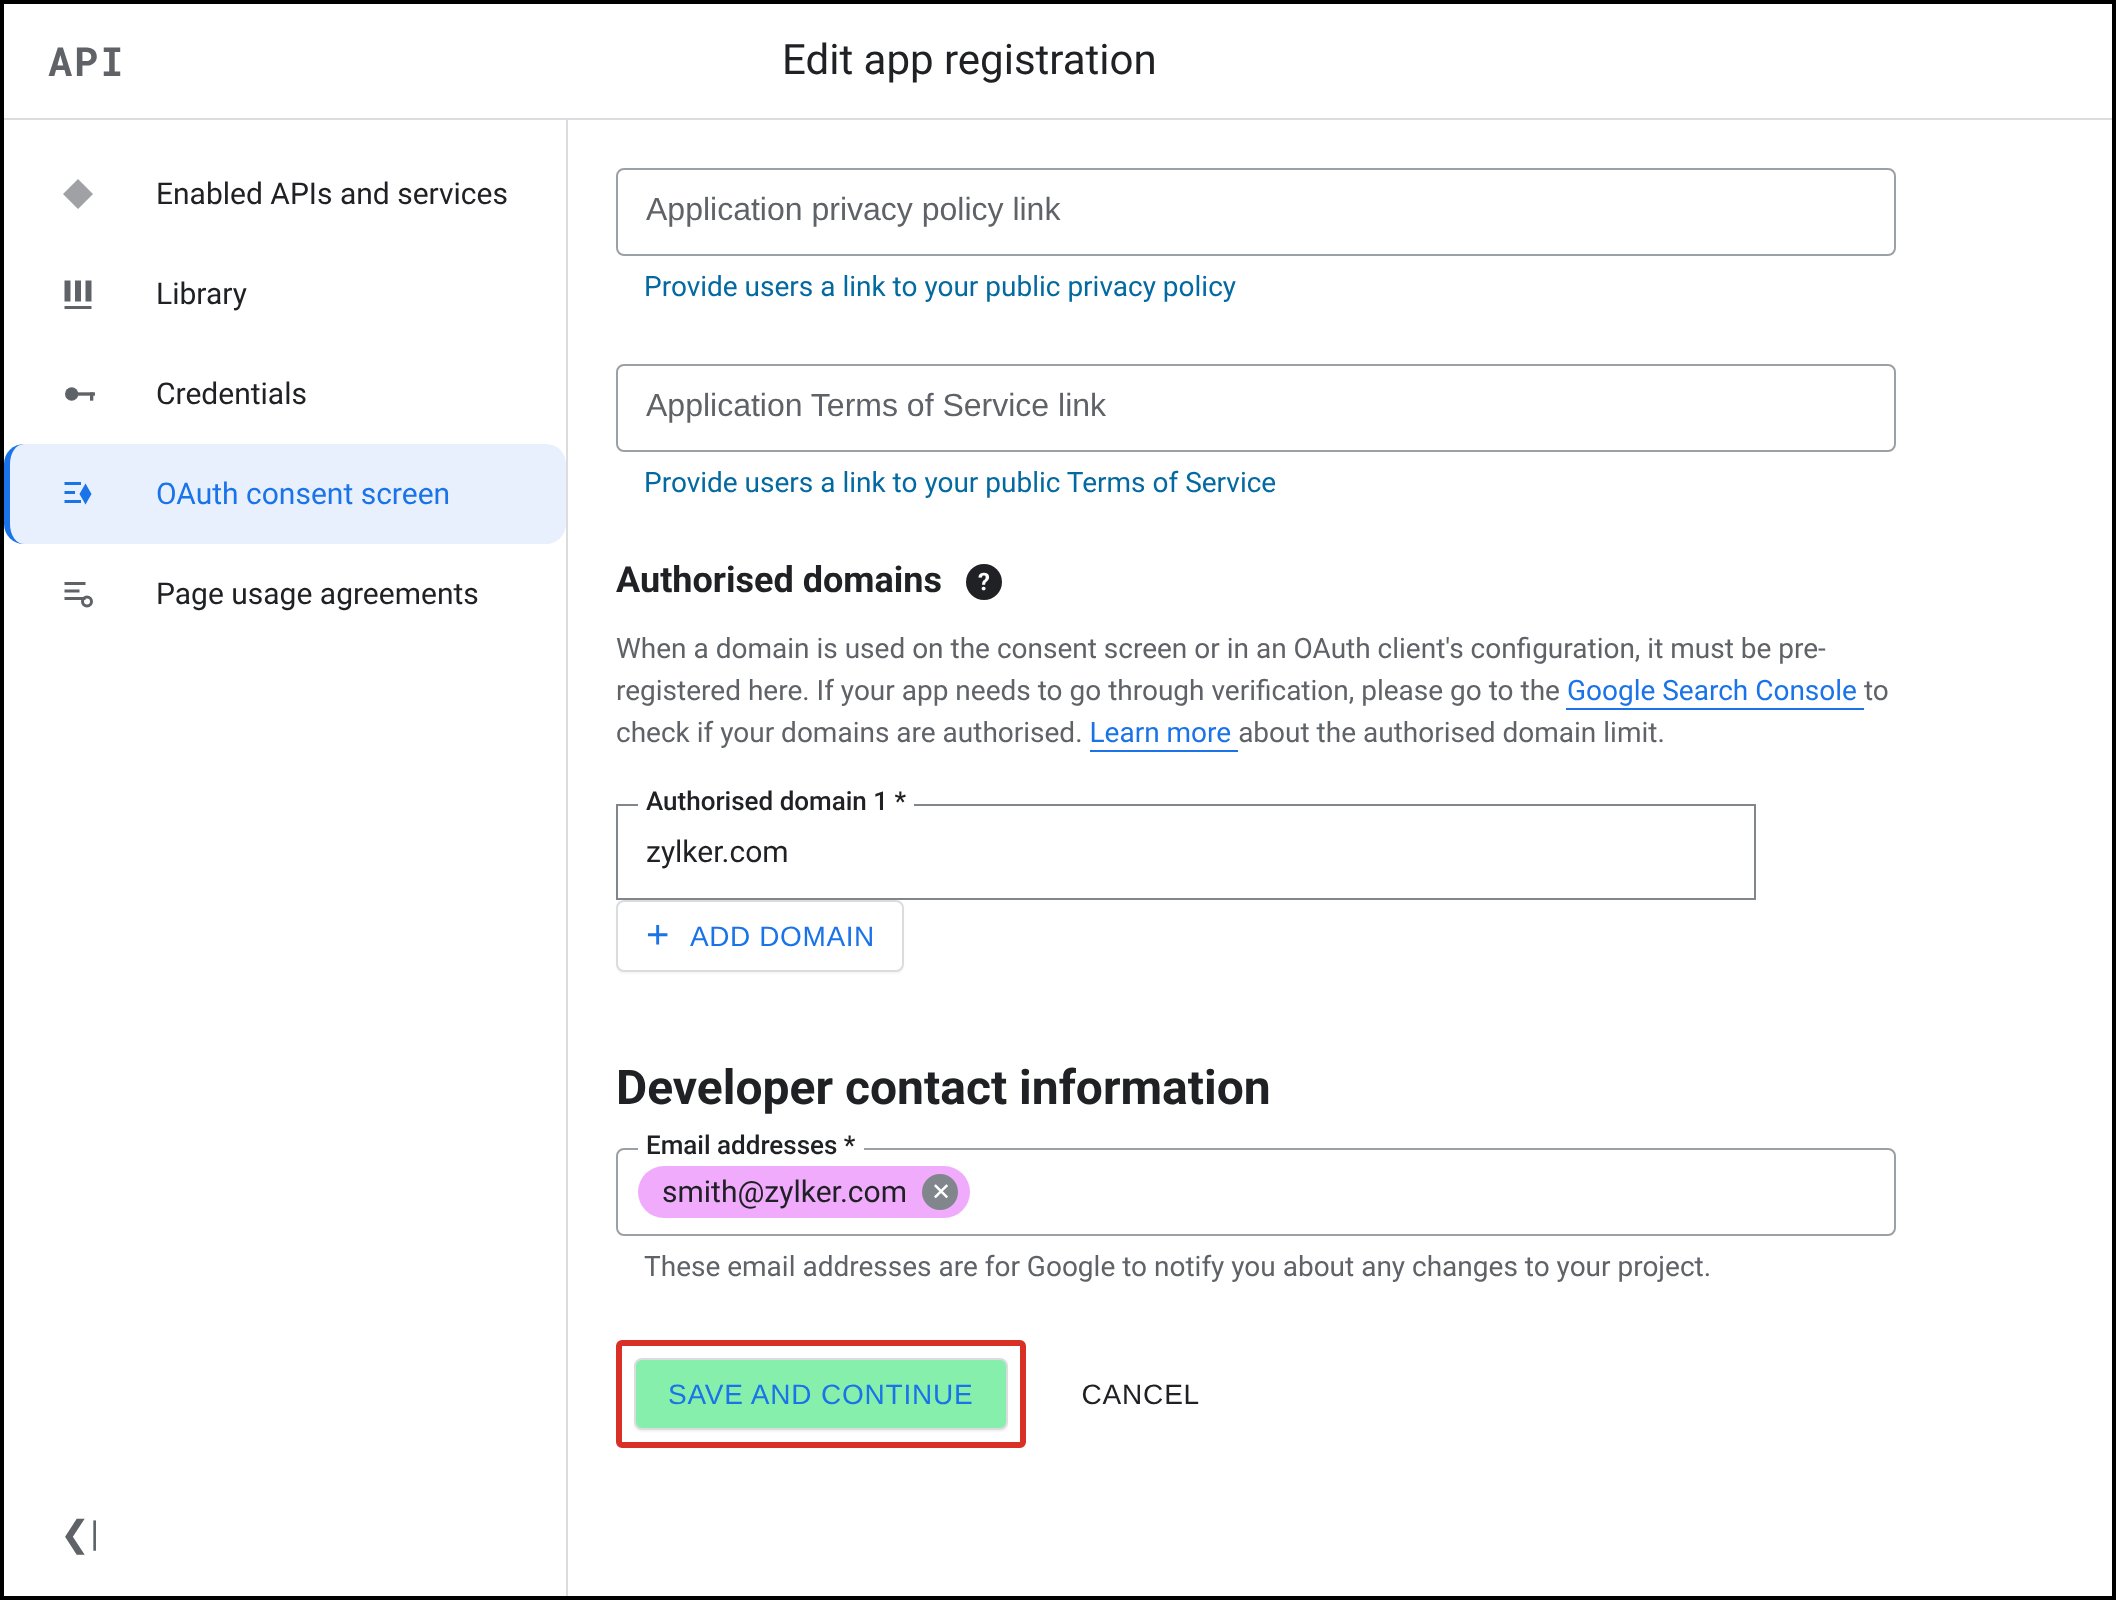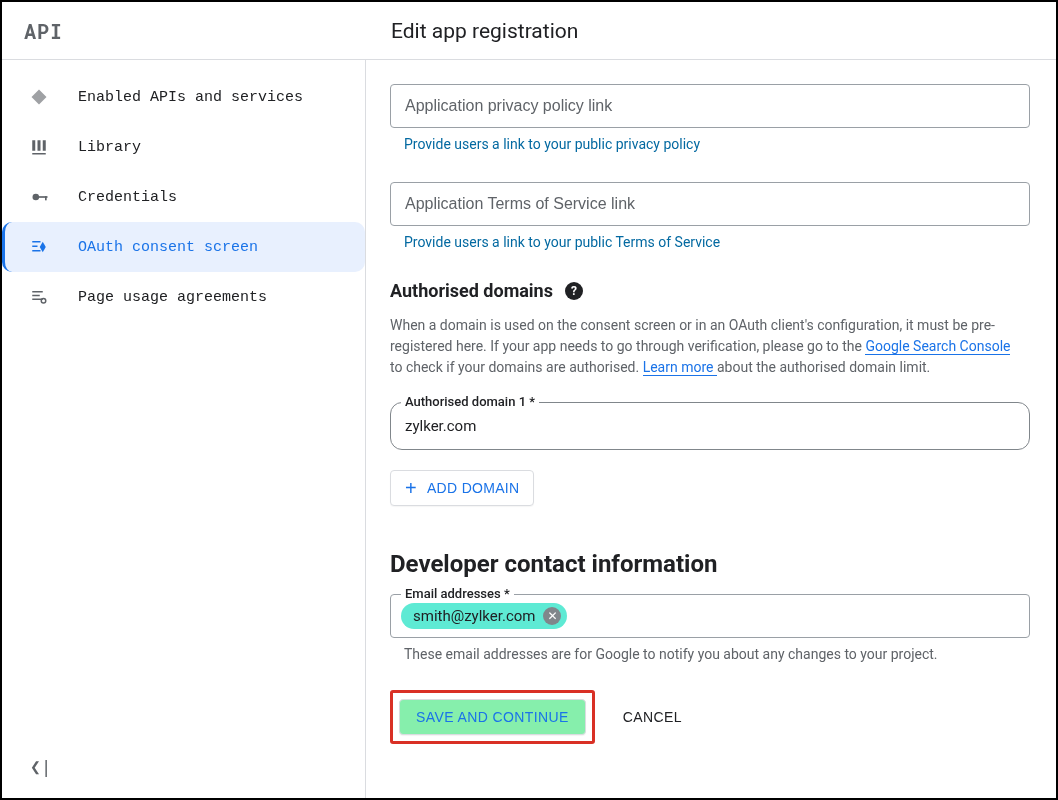--- a/index.html
+++ b/index.html
@@ -44,26 +44,25 @@
       padding-left: 23px;
       font-size: 21px;
       color: #202124;
     }
     .body-row {
       display: flex;
       flex: 1;
       min-height: 0;
     }
     .sidebar {
-      width: 364px;
+      width: 282px;
       border-right: 1px solid #dadce0;
       display: flex;
       flex-direction: column;
       position: relative;
-      font-family: Liberation Mono, monospace;
     }
     .nav-list {
       padding-top: 12px;
     }
     .nav-item {
       display: flex;
       align-items: center;
       height: 50px;
       padding-left: 28px;
       font-size: 15px;
@@ -141,25 +140,25 @@
       max-width: 640px;
       margin-bottom: 24px;
     }
     .section-desc a {
       color: #1a73e8;
       text-decoration: none;
       border-bottom: 1px solid #1a73e8;
     }
     .outlined {
       position: relative;
-      width: 640px;
+      width: 570px;
       border: 1px solid #80868b;
-      border-radius: 12px;
+      border-radius: 0;
       padding: 14px 14px;
-      margin-bottom: 20px;
+      margin-bottom: 0;
     }
     .outlined .float-label {
       position: absolute;
       top: -9px;
       left: 10px;
       background: #fff;
       padding: 0 4px;
       font-size: 13px;
       color: #202124;
       font-weight: 500;
@@ -205,21 +204,21 @@
       left: 10px;
       background: #fff;
       padding: 0 4px;
       font-size: 13px;
       color: #202124;
       font-weight: 500;
     }
     .chip {
       display: inline-flex;
       align-items: center;
-      background: #5eead4;
+      background: #f0abfc;
       border-radius: 16px;
       padding: 4px 6px 4px 12px;
       font-size: 15px;
       color: #202124;
     }
     .chip .remove {
       display: inline-flex;
       align-items: center;
       justify-content: center;
       width: 18px;

